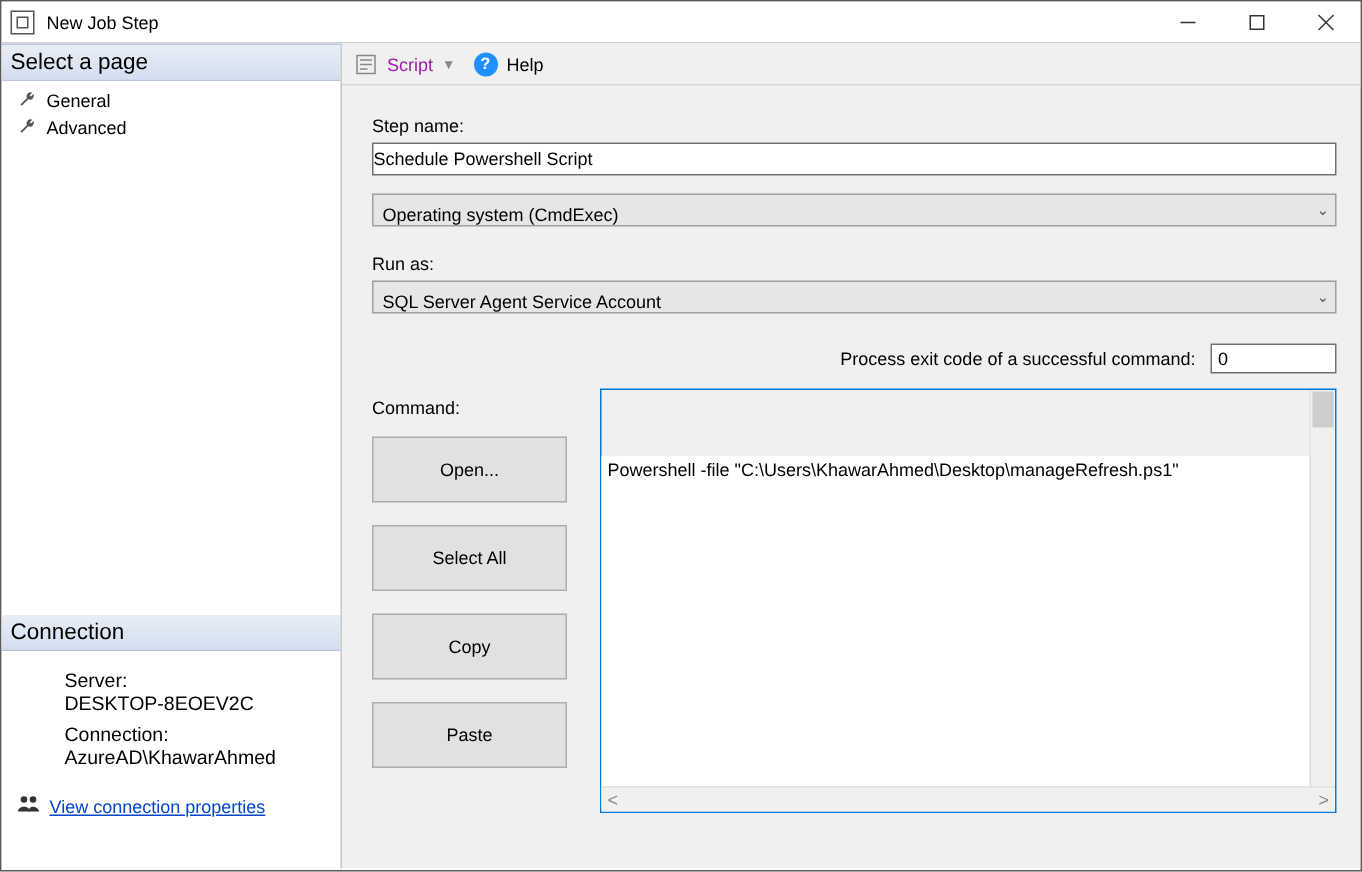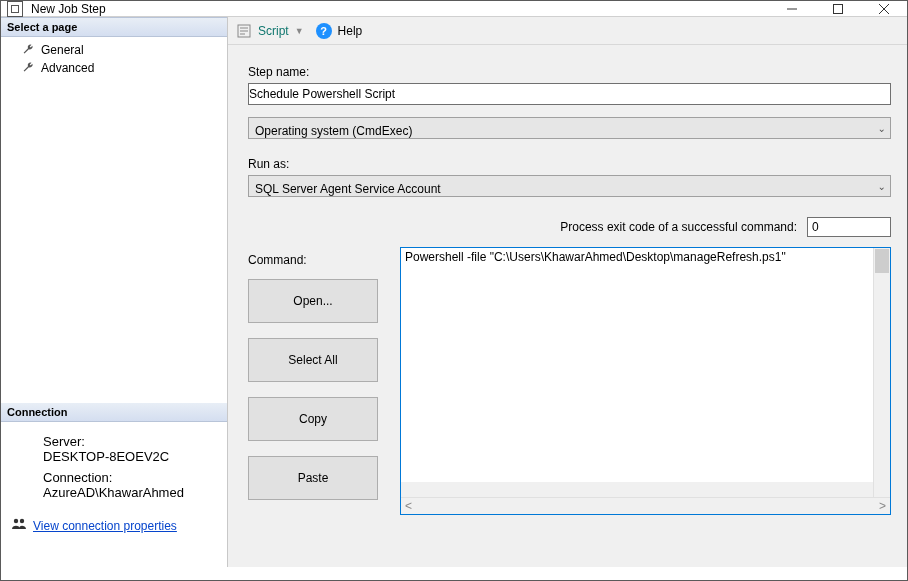--- a/index.html
+++ b/index.html
@@ -8,21 +8,21 @@
     font-family: "Segoe UI", Tahoma, sans-serif;
     font-size: 12px;
     background: #fff;
     color: #000;
     width: 908px;
     height: 581px;
     overflow: hidden;
     border: 1px solid #5a5a5a;
   }
   .titlebar {
-    height: 16px;
+    height: 28px;
     display: flex;
     align-items: center;
     padding-left: 6px;
     background: #fff;
     border-bottom: 1px solid #d0d0d0;
   }
   .titlebar .app-icon {
     width: 16px; height: 16px;
     border: 1.5px solid #555;
     margin-right: 8px;
@@ -47,30 +47,30 @@
     height: calc(581px - 31px);
   }
   .sidebar {
     width: 226px;
     background: #fff;
     display:flex;
     flex-direction:column;
   }
   .side-h {
     background: linear-gradient(#e8eef6, #d4def0);
-    font-weight: bold;
-    font-size: 11px;
+    font-weight: normal;
+    font-size: 15px;
     padding: 3px 6px;
     border-bottom: 1px solid #b8c4d8;
   }
   .side-h.first { border-top: 1px solid #b8c4d8; }
   .side-section { padding: 4px 0 0 0; }
   .nav-item {
     display:flex; align-items:center;
-    padding: 2px 8px 2px 20px;
+    padding: 2px 8px 2px 10px;
     gap:6px;
     cursor:pointer;
   }
   .nav-item .wrench {
     width:14px; height:14px;
     display:inline-block;
     position:relative;
   }
   .nav-item .wrench svg { width:14px; height:14px; }
   .conn-body { padding: 8px 10px 4px 10px; font-size:13px;margin-left:32px; }
@@ -94,21 +94,21 @@
     padding:0 8px;
     background:#f0f0f0;
     border-bottom:1px solid #d8d8d8;
   }
   .tool-ic { width:16px; height:16px; display:inline-flex; align-items:center; justify-content:center; }
   .help-ic {
     width:16px; height:16px; border-radius:50%;
     background:#1e90ff; color:#fff; font-weight:bold; font-size:11px;
     display:inline-flex; align-items:center; justify-content:center;
   }
-  .tool-label { color:#0f766e; }
+  .tool-label { color:#a21caf; }
   .tool-label.enabled { color:#000; }
   .tri { font-size:9px; color:#888; margin-right:6px; }
   .form { padding: 14px 16px 10px 20px; flex:1; overflow:hidden; }
   .flabel { margin: 6px 0 4px 0; }
   .tinput {
     width: 100%;
     height: 22px;
     border:1px solid #707070;
     background:#fff;
     padding: 0 0;
@@ -156,20 +156,21 @@
   }
   .cmd-text {
     width:100%;
     height:234px;
     resize:none;
     border:none;
     padding:2px 4px;
     font:inherit;
     background:#fff;
     outline:none;
+    margin-top:44px;
   }
   .sb-v {
     position:absolute; right:0; top:0; bottom:17px;
     width:17px; background:#f0f0f0;
     border-left:1px solid #e0e0e0;
   }
   .sb-v .th {
     position:absolute; top:1px; left:1px; right:1px;
     height:24px; background:#cdcdcd;
   }

